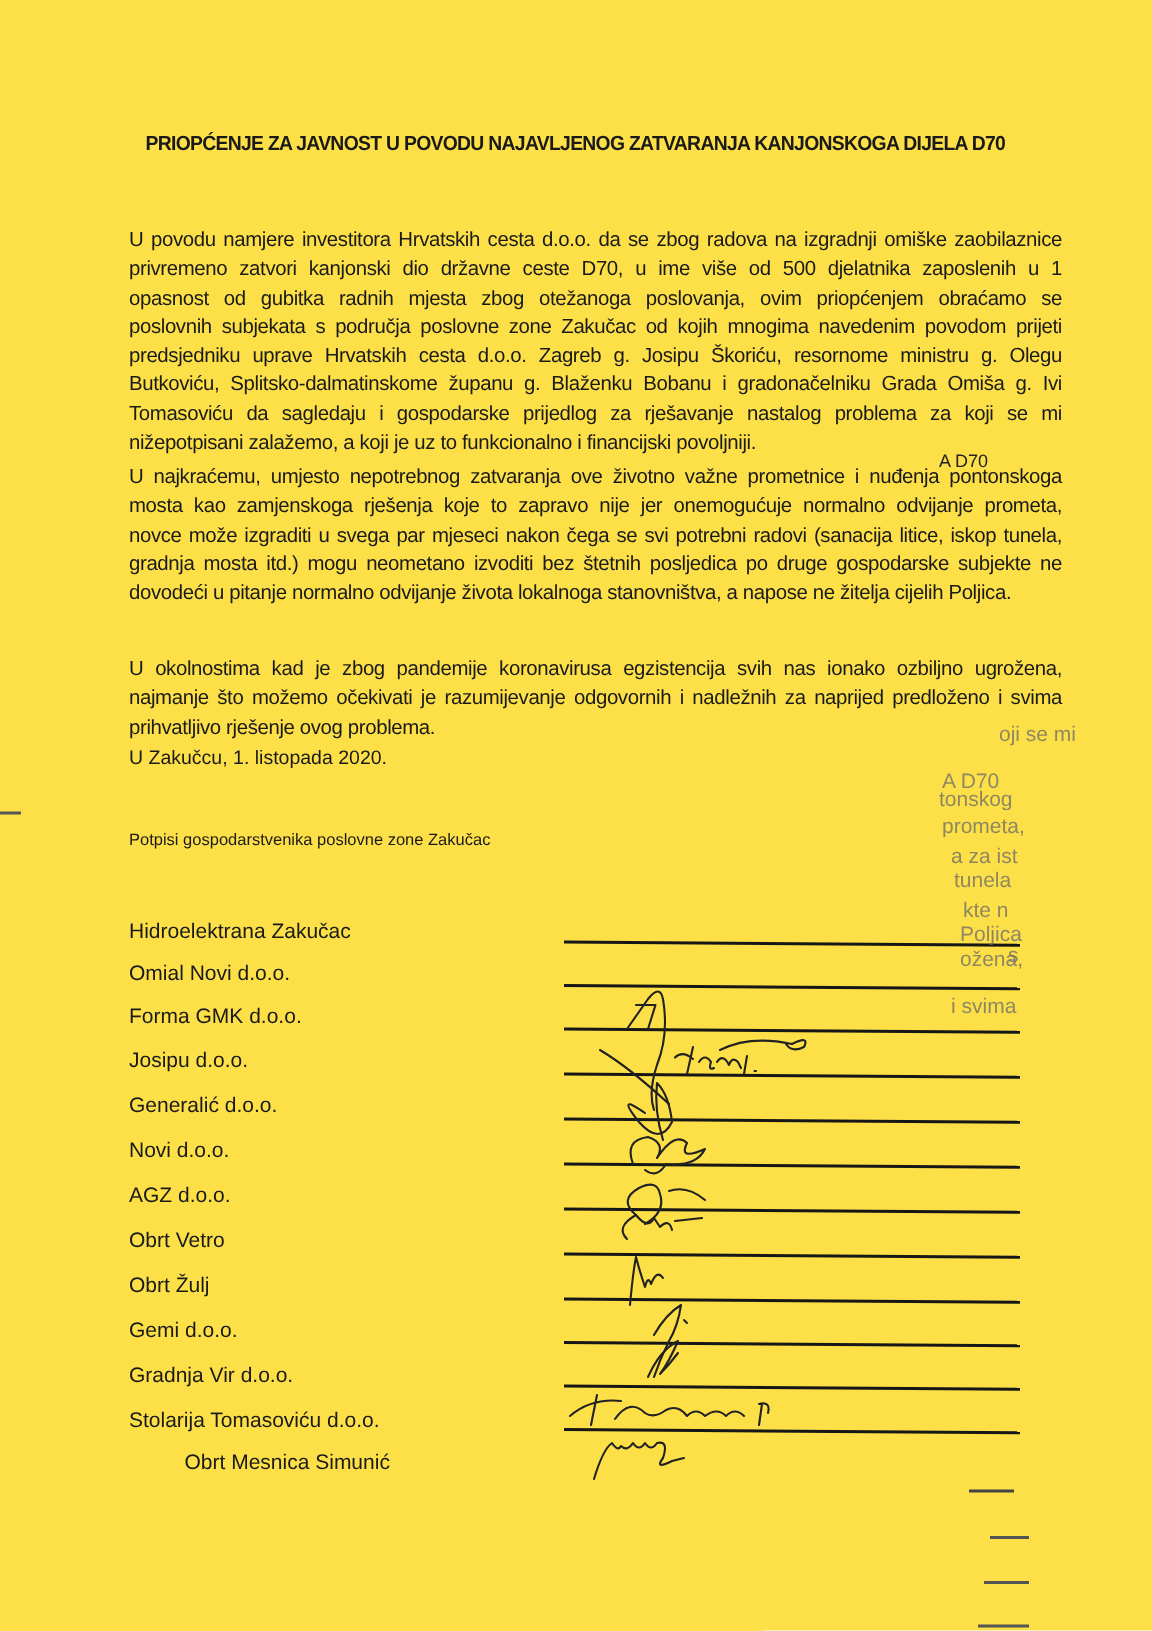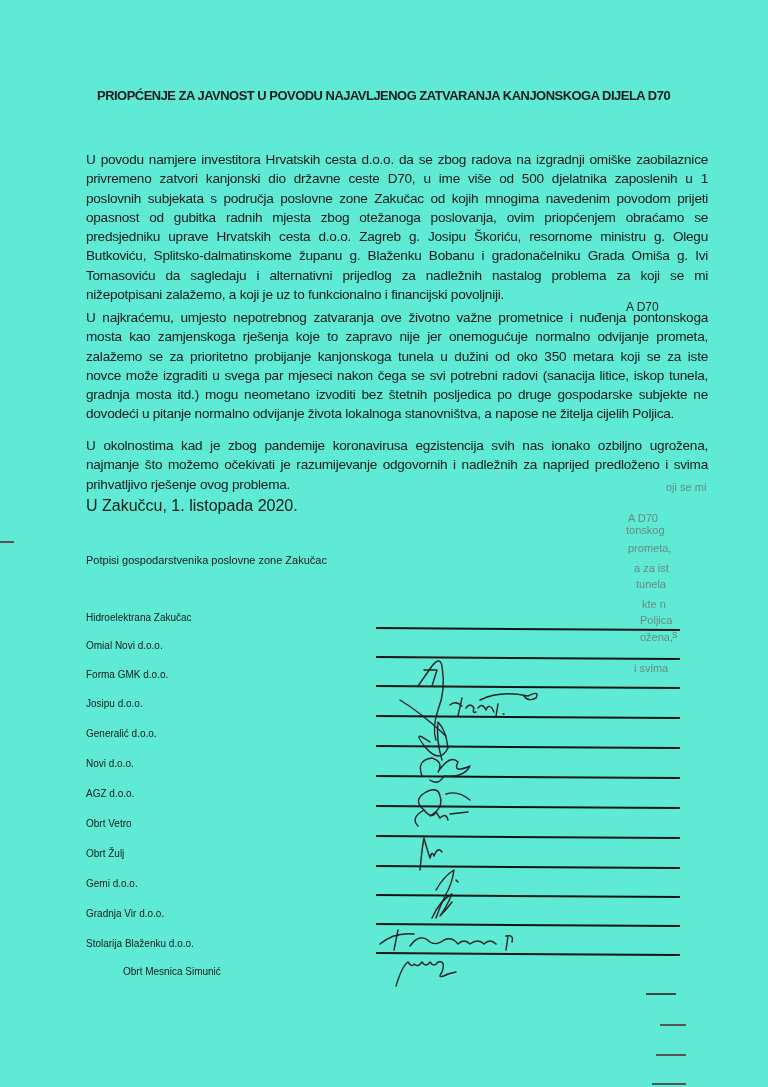--- a/index.html
+++ b/index.html
@@ -1,59 +1,58 @@
 <!DOCTYPE html>
 <html><head>
 <meta charset="utf-8">
 <style>
   html, body { margin:0; padding:0; background:#ffffff; }
   body { width:768px; height:1087px; position:relative; overflow:hidden;
          font-family:"Liberation Sans", "DejaVu Sans", sans-serif; color:#1a1a1a; }
-  .page { position:absolute; inset:0; background:#5eead4; }
+  .page { position:absolute; inset:0; background:#fde047; }
   .title { position:absolute; left:97px; top:88px; width:600px; font-size:13.6px; font-weight:bold;
            letter-spacing:-0.5px; white-space:nowrap; transform:scaleX(0.95); transform-origin:left; }
   .para { position:absolute; left:86px; width:622px; font-size:13.6px; line-height:19.3px;
           text-align:justify; letter-spacing:-0.25px; }
   .para .ln { display:block; white-space:nowrap; text-align:justify; text-align-last:justify; }
   .para .ln.last { text-align-last:left; }
   .p1 { top:150px; }
   .p2 { top:308px; }
   .p3 { top:436px; }
-  .date { position:absolute; left:86px; top:497px; font-size:16px; }
+  .date { position:absolute; left:86px; top:497px; font-size:13px; }
   .sig-heading { position:absolute; left:86px; top:554px; font-size:11px; }
-  .signer { position:absolute; left:86px; font-size:10px; white-space:nowrap; }
+  .signer { position:absolute; left:86px; font-size:14px; white-space:nowrap; }
   .line { position:absolute; left:376px; width:304px; height:1.6px; background:#161616; transform:rotate(0.4deg); transform-origin:left; }
-  .ghost { position:absolute; font-size:11px; color:#6a6a6a; opacity:0.75; white-space:nowrap; }
+  .ghost { position:absolute; font-size:14px; color:#6a6a6a; opacity:0.75; white-space:nowrap; }
   .margin-mark { position:absolute; left:0; top:541px; width:14px; height:1.5px; background:#555; }
   .sigsvg { position:absolute; left:0; top:0; width:768px; height:1087px; pointer-events:none; }
 </style>
 </head>
 <body>
 
 <div class="page">
 
   <div class="title">PRIOPĆENJE ZA JAVNOST U POVODU NAJAVLJENOG ZATVARANJA KANJONSKOGA DIJELA D70</div>
 
   <div class="para p1">
     <span class="ln">U povodu namjere investitora Hrvatskih cesta d.o.o. da se zbog radova na izgradnji omiške zaobilaznice</span>
     <span class="ln">privremeno zatvori kanjonski dio državne ceste D70, u ime više od 500 djelatnika zaposlenih u 1</span>
+    <span class="ln">opasnost od gubitka radnih mjesta zbog otežanoga poslovanja, ovim priopćenjem obraćamo se</span>
     <span class="ln">poslovnih subjekata s područja poslovne zone Zakučac od kojih mnogima navedenim povodom prijeti</span>
-    <span class="ln">opasnost od gubitka radnih mjesta zbog otežanoga poslovanja, ovim priopćenjem obraćamo se</span>
     <span class="ln">predsjedniku uprave Hrvatskih cesta d.o.o. Zagreb g. Josipu Škoriću, resornome ministru g. Olegu</span>
     <span class="ln">Butkoviću, Splitsko-dalmatinskome županu g. Blaženku Bobanu i gradonačelniku Grada Omiša g. Ivi</span>
-    <span class="ln">Tomasoviću da sagledaju i alternativni prijedlog za nadležnih nastalog problema za koji se mi</span>
+    <span class="ln">Tomasoviću da sagledaju i gospodarske prijedlog za rješavanje nastalog problema za koji se mi</span>
     <span class="ln last">nižepotpisani zalažemo, a koji je uz to funkcionalno i financijski povoljniji.</span>
   </div>
 
   <div class="ghost" style="left:626px; top:300px; font-size:12px; color:#222; opacity:1;">A D70</div>
 
   <div class="para p2">
     <span class="ln">U najkraćemu, umjesto nepotrebnog zatvaranja ove životno važne prometnice i nuđenja pontonskoga</span>
     <span class="ln">mosta kao zamjenskoga rješenja koje to zapravo nije jer onemogućuje normalno odvijanje prometa,</span>
-    <span class="ln">zalažemo se za prioritetno probijanje kanjonskoga tunela u dužini od oko 350 metara koji se za iste</span>
     <span class="ln">novce može izgraditi u svega par mjeseci nakon čega se svi potrebni radovi (sanacija litice, iskop tunela,</span>
     <span class="ln">gradnja mosta itd.) mogu neometano izvoditi bez štetnih posljedica po druge gospodarske subjekte ne</span>
     <span class="ln last">dovodeći u pitanje normalno odvijanje života lokalnoga stanovništva, a napose ne žitelja cijelih Poljica.</span>
   </div>
 
   <div class="para p3">
     <span class="ln">U okolnostima kad je zbog pandemije koronavirusa egzistencija svih nas ionako ozbiljno ugrožena,</span>
     <span class="ln">najmanje što možemo očekivati je razumijevanje odgovornih i nadležnih za naprijed predloženo i svima</span>
     <span class="ln last">prihvatljivo rješenje ovog problema.</span>
   </div>
@@ -68,21 +67,21 @@
   <div class="signer" style="top:640px;">Omial Novi d.o.o.</div>
   <div class="signer" style="top:669px;">Forma GMK d.o.o.</div>
   <div class="signer" style="top:698px;">Josipu d.o.o.</div>
   <div class="signer" style="top:728px;">Generalić d.o.o.</div>
   <div class="signer" style="top:758px;">Novi d.o.o.</div>
   <div class="signer" style="top:788px;">AGZ d.o.o.</div>
   <div class="signer" style="top:818px;">Obrt Vetro</div>
   <div class="signer" style="top:848px;">Obrt Žulj</div>
   <div class="signer" style="top:878px;">Gemi d.o.o.</div>
   <div class="signer" style="top:908px;">Gradnja Vir d.o.o.</div>
-  <div class="signer" style="top:938px;">Stolarija Blaženku d.o.o.</div>
+  <div class="signer" style="top:938px;">Stolarija Tomasoviću d.o.o.</div>
   <div class="signer" style="top:966px;margin-left:37px;">Obrt Mesnica Simunić</div>
 
   <div class="line" style="top:627px;"></div>
   <div class="line" style="top:656px;"></div>
   <div class="line" style="top:685px;"></div>
   <div class="line" style="top:715px;"></div>
   <div class="line" style="top:745px;"></div>
   <div class="line" style="top:775px;"></div>
   <div class="line" style="top:805px;"></div>
   <div class="line" style="top:835px;"></div>

